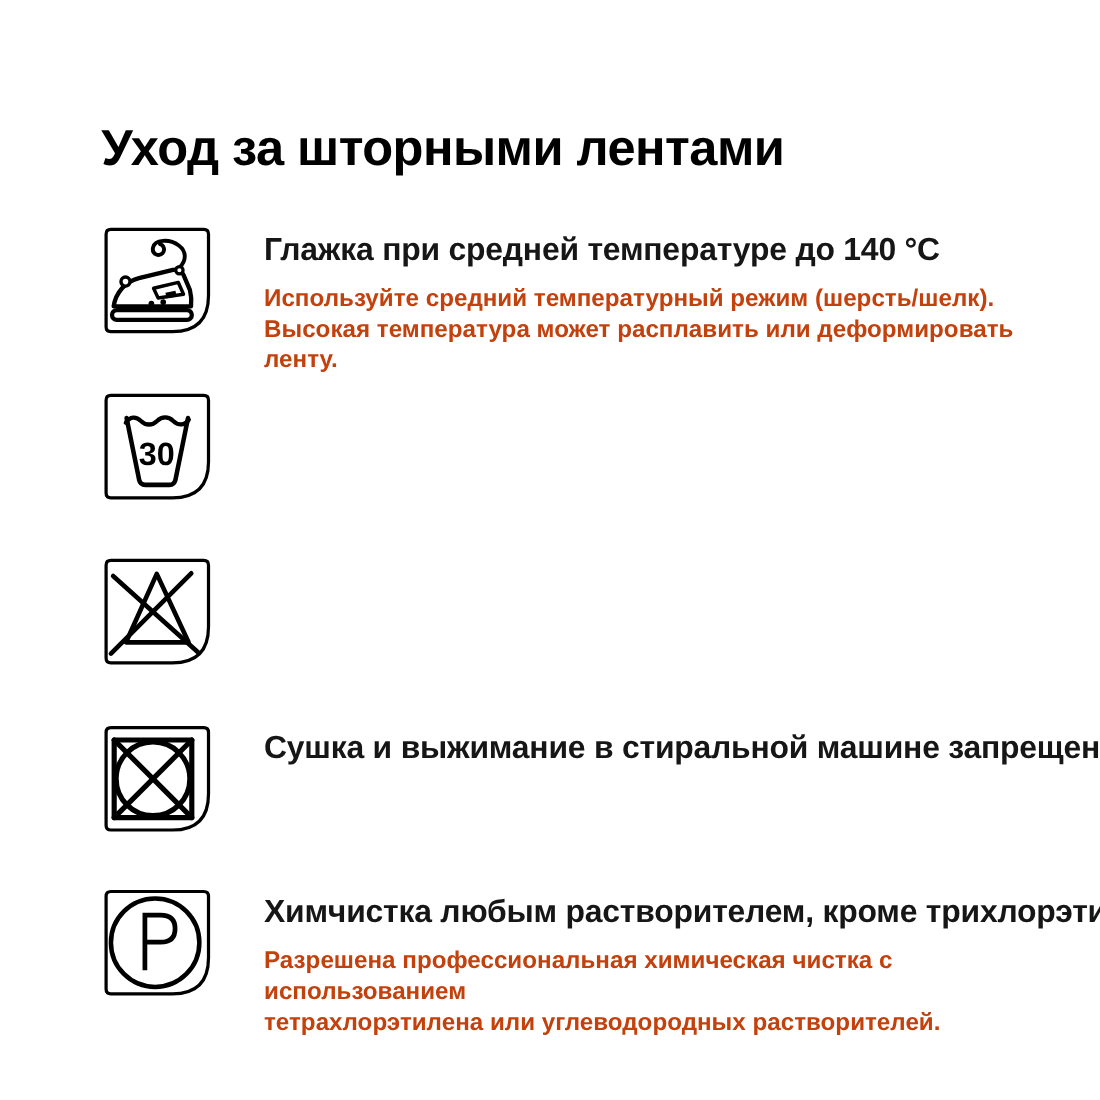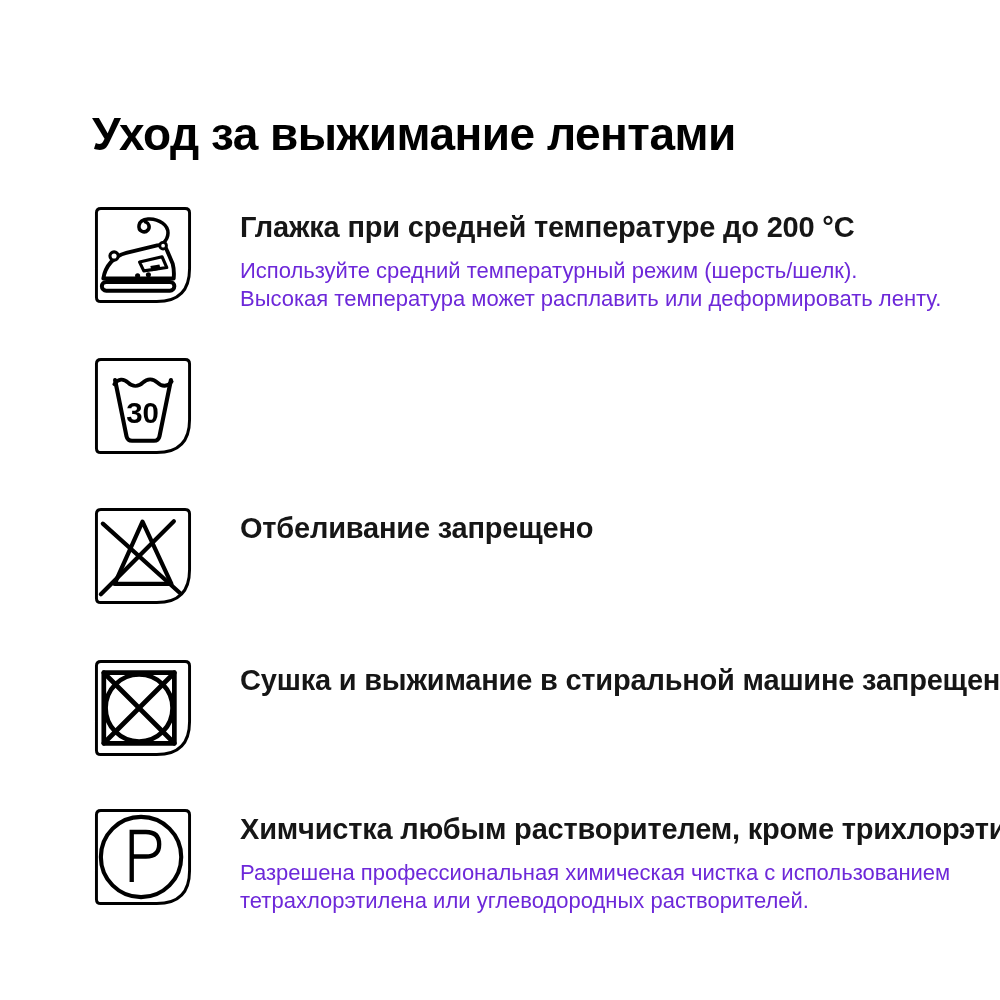--- a/index.html
+++ b/index.html
@@ -36,54 +36,54 @@
     margin:4px 0 0 0;
     font-size:29px;line-height:34px;
     font-weight:700;
     color:#161616;
     letter-spacing:-0.2px;
     white-space:nowrap;
   }
   .txt p{
     margin:13px 0 0 0;
     font-size:22px;line-height:28px;
-    font-weight:400;
-    color:#6d28d9;
+    font-weight:700;
+    color:#c2410c;
     white-space:pre-line;
   }
   .svgdefs{position:absolute;width:0;height:0;}
 </style>
 </head>
 <body>
 
 <svg class="svgdefs" aria-hidden="true">
   <defs>
     <path id="tag" d="M7 2.5 H93 Q97.5 2.5 97.5 7 V64 Q97.5 97.5 64 97.5 H7 Q2.5 97.5 2.5 93 V7 Q2.5 2.5 7 2.5 Z" fill="none" stroke="#000000" stroke-width="3"></path>
   </defs>
 </svg>
 
-<h1 class="page-title">Уход за выжимание лентами</h1>
+<h1 class="page-title">Уход за шторными лентами</h1>
 
 <div class="row" style="top:206px">
   <svg class="care-icon" viewBox="0 0 100 100">
     <use href="#tag"></use>
     <g stroke="#000000" fill="none" stroke-linecap="round" stroke-linejoin="round">
       <path d="M70.5 38 C77 32 77.5 23 70 17.5 C61 11 47.5 12 46 19.5 C44.8 25.5 51.5 28.5 55 24.5 C57.5 21.5 56 17.2 52.5 16.2" stroke-width="3.6"></path>
       <path d="M9.5 74 C11.5 61 20.5 51 33 47.8 L64.5 40.2 C69.5 39.2 72.8 40.8 74.3 44.8 L80.3 59 C81.6 64 81.8 69 81.3 74 Z" stroke-width="4"></path>
       <circle cx="20.5" cy="51" r="4.2" fill="#ffffff" stroke-width="3.2"></circle>
       <circle cx="70.5" cy="40.5" r="3.4" fill="#ffffff" stroke-width="3"></circle>
       <path d="M46.5 57.2 L69.5 51.8 L74.3 62.8 L50.8 66.2 Z" stroke-width="3.2"></path>
       <path d="M57.5 61.3 L66.8 59.6 L68 64.8 L58.8 66.5 Z" fill="#000000" stroke="none"></path>
       <circle cx="44.5" cy="71.3" r="2.6" fill="#000000" stroke="none"></circle>
       <circle cx="55.5" cy="70.1" r="2.6" fill="#000000" stroke="none"></circle>
       <rect x="8" y="77.5" width="74" height="9" rx="4.5" stroke-width="4"></rect>
     </g>
   </svg>
   <div class="txt">
-    <h2>Глажка при средней температуре до 200 °C</h2>
+    <h2>Глажка при средней температуре до 140 °C</h2>
     <p>Используйте средний температурный режим (шерсть/шелк).
 Высокая температура может расплавить или деформировать ленту.</p>
   </div>
 </div>
 
 <div class="row" style="top:357px">
   <svg class="care-icon" viewBox="0 0 100 100">
     <use href="#tag"></use>
     <g stroke="#000000" fill="none" stroke-linecap="round" stroke-linejoin="round">
       <path d="M21.5 23.5 L33.2 81 Q34.2 85.5 38.8 85.5 H61.2 Q65.8 85.5 66.8 81 L78.5 23.5" stroke-width="4.2"></path>
@@ -98,21 +98,20 @@
 <div class="row" style="top:507px">
   <svg class="care-icon" viewBox="0 0 100 100">
     <use href="#tag"></use>
     <g stroke="#000000" fill="none" stroke-linecap="round" stroke-linejoin="round">
       <path d="M49.5 15 L79 78.5 H21 Z" stroke-width="4.3"></path>
       <path d="M9 17 L88 88" stroke-width="4.3"></path>
       <path d="M81.5 14.5 L7 89" stroke-width="4.3"></path>
     </g>
   </svg>
   <div class="txt">
-    <h2>Отбеливание запрещено</h2>
   </div>
 </div>
 
 <div class="row" style="top:659px">
   <svg class="care-icon" viewBox="0 0 100 100">
     <use href="#tag"></use>
     <g stroke="#000000" fill="none" stroke-linecap="round" stroke-linejoin="round">
       <rect x="10" y="14" width="72" height="72" stroke-width="4.8"></rect>
       <circle cx="46" cy="50" r="34.2" stroke-width="4.8"></circle>
       <path d="M10 14 L82 86" stroke-width="4.8"></path>

